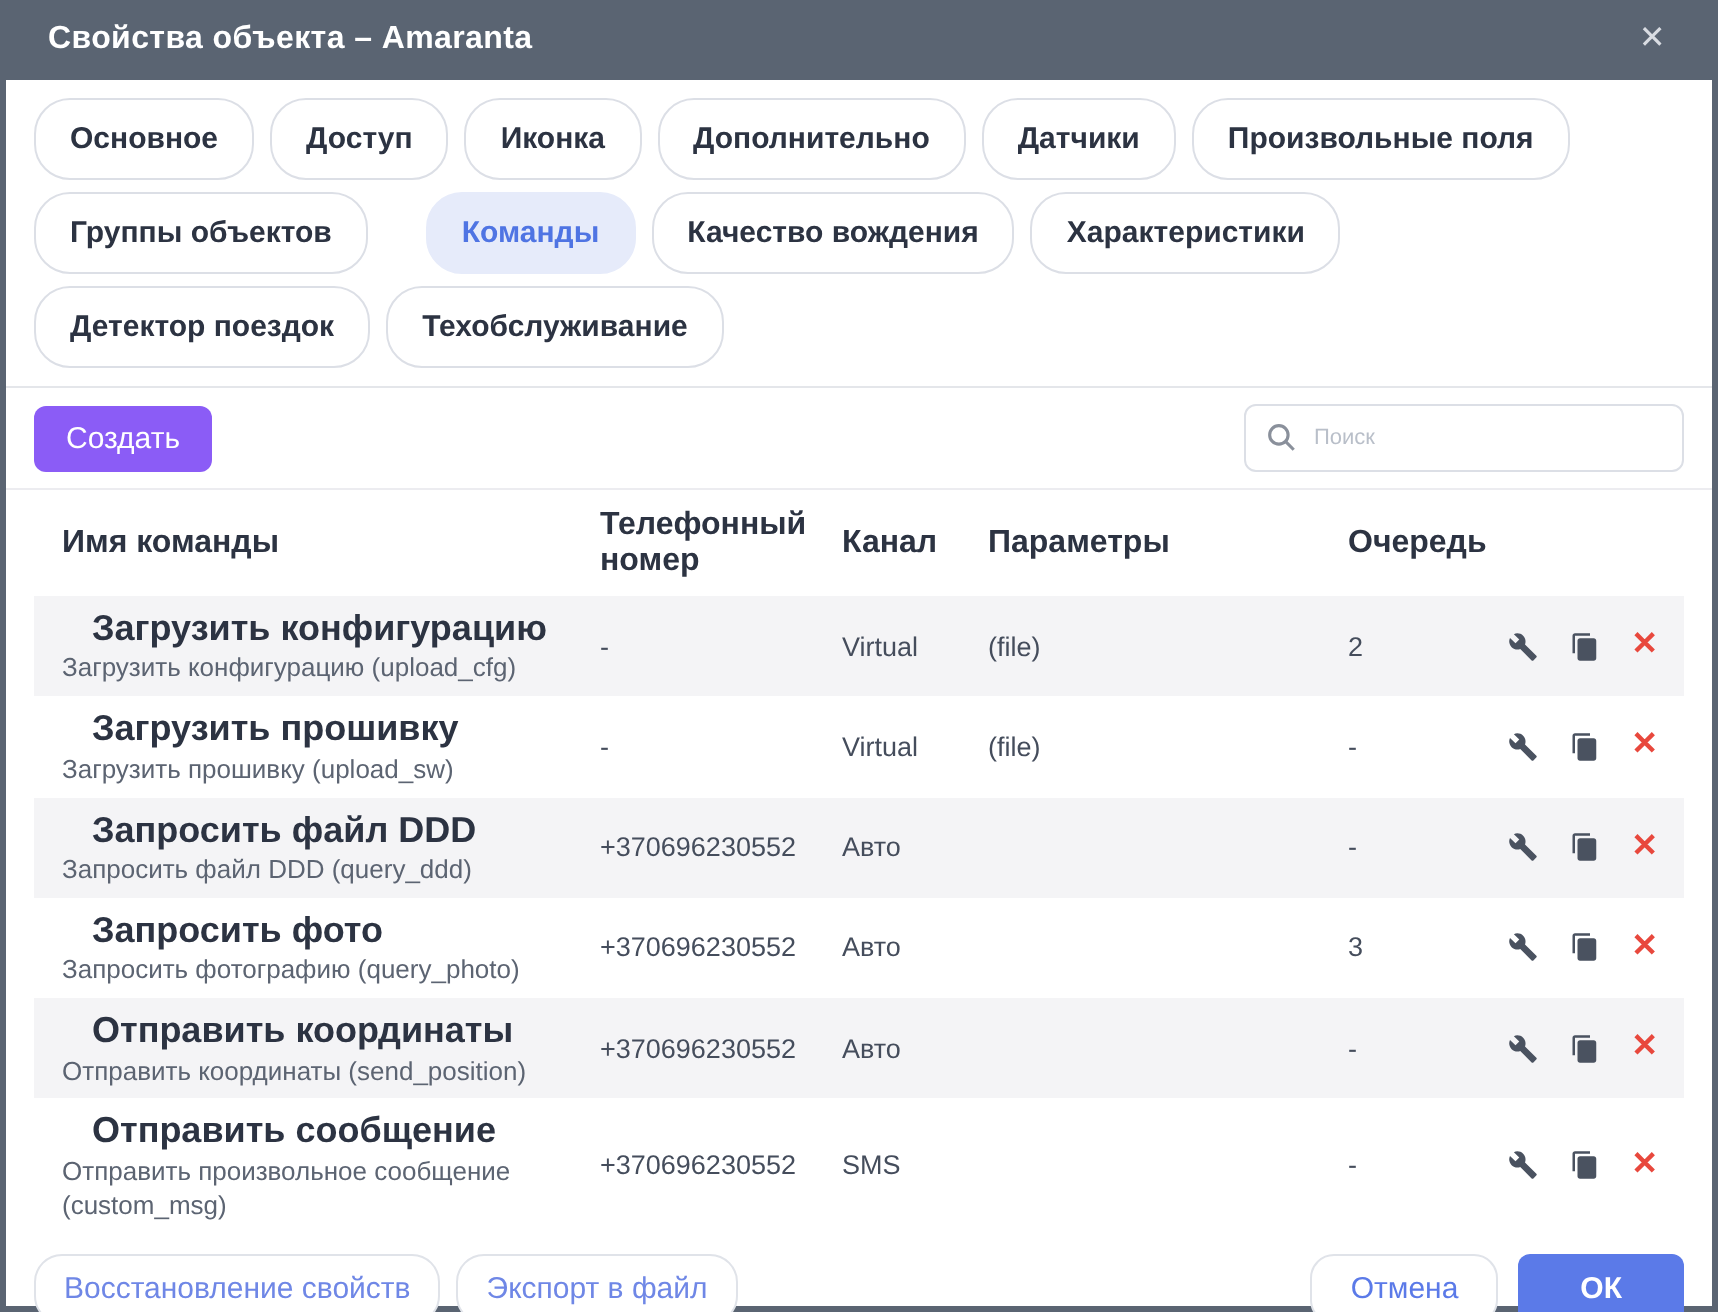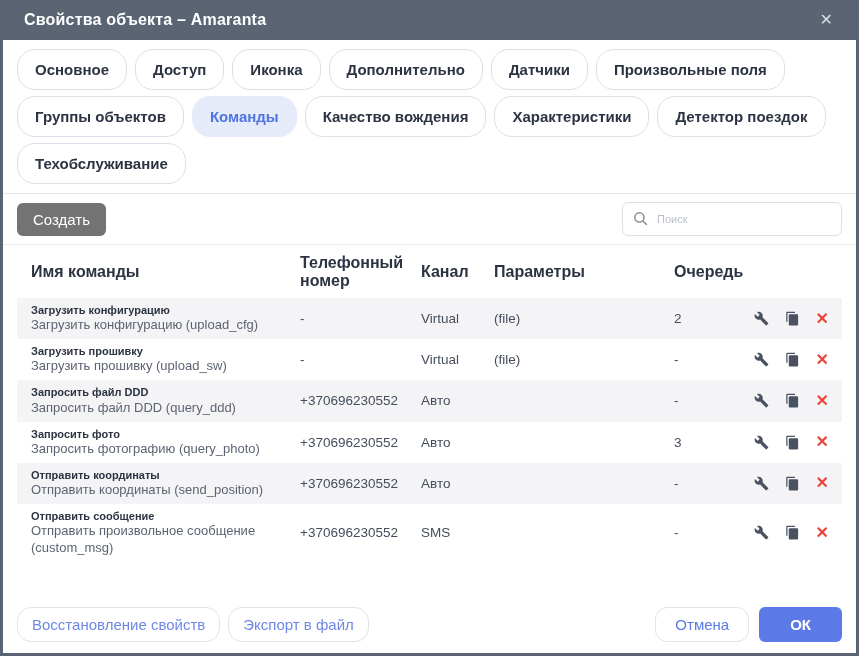--- a/index.html
+++ b/index.html
@@ -30,31 +30,31 @@
   .tabs {
     display: flex; flex-wrap: wrap; gap: 6px 8px;
     padding: 9px 14px 0 14px;
   }
   .tab {
     background: #ffffff; border: 1px solid #dcdfe6; border-radius: 18px;
     padding: 10px 17px; font-size: 15px; font-weight: 600; color: #2c3342;
     cursor: pointer; line-height: 19px; white-space: nowrap;
   }
   .tab.active {
-    background: #e6ebfa; border-color: #e6ebfa; color: #4f74e3;
+    background: #e6ebfa; border-color: #e6ebfa; color: #4f74e3; margin-left: 21px;
   }
   .tabs-divider { border-top: 1px solid #e4e6ea; margin-top: 9px; }
 
   
   .toolbar {
     display: flex; align-items: center; justify-content: space-between;
     padding: 8px 14px;
   }
   .btn-create {
-    background: #737373; color: #ffffff; border: none; border-radius: 6px;
+    background: #8b5cf6; color: #ffffff; border: none; border-radius: 6px;
     padding: 8px 16px; font-size: 15px; font-family: inherit; cursor: pointer;
     line-height: 17px;
   }
   .search-box { position: relative; width: 220px; }
   .search-box input {
     width: 100%; height: 34px; border: 1px solid #dcdfe6; border-radius: 6px;
     padding: 0 10px 0 34px; font-size: 11px; font-family: inherit; color: #2c3342;
     outline: none;
   }
   .search-box input::placeholder { color: #b9bfc9; }
@@ -70,21 +70,21 @@
     display: grid;
     grid-template-columns: 283px 121px 73px 180px 75px 1fr;
     align-items: center;
   }
   .thead { padding: 9px 0 8px 0; }
   .thead .cell { font-size: 16px; font-weight: 700; color: #2c3342; }
   .cell { padding-right: 8px; }
   .cell.name { padding-left: 14px; }
   .tbody .trow { min-height: 38px; padding: 5px 0; }
   .tbody .trow:nth-child(odd) { background: #f4f4f6; }
-  .cmd-name { font-size: 11px; font-weight: 700; color: #2c3342; line-height: 1.3; }
+  .cmd-name { font-size: 18px; font-weight: 700; color: #2c3342; line-height: 1.3; margin-left: 15px; }
   .cmd-desc { font-size: 13px; font-weight: 400; color: #5c6472; line-height: 1.3; }
   .cell.val { font-size: 13.5px; color: #454d5c; }
   .cell.actions {
     display: flex; align-items: center; justify-content: flex-end;
     gap: 16px; padding-right: 13px;
   }
   .act { cursor: pointer; display: inline-flex; align-items: center; line-height: 1; }
   .act svg { display: block; }
   .act.delete { color: #e8483d; font-size: 16px; font-weight: 700; }
 

